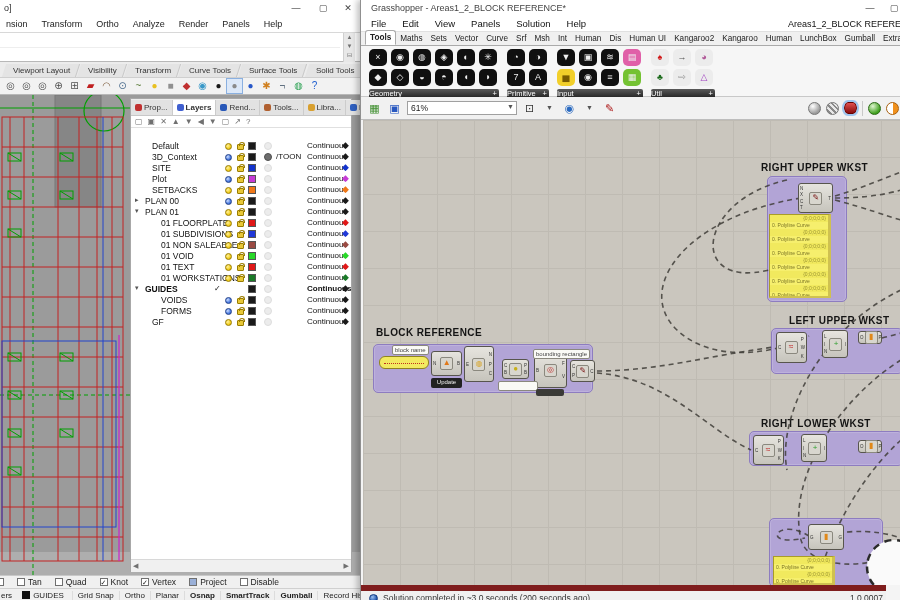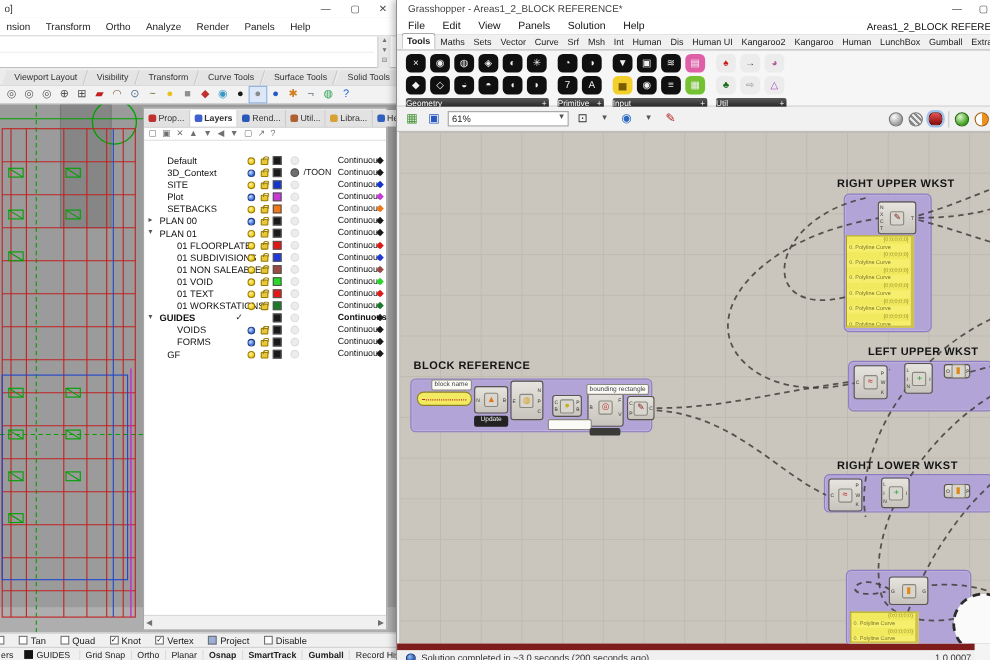--- a/index.html
+++ b/index.html
@@ -256,21 +256,21 @@
           <span class="lptab sel">
             <span class="sq" style="background: rgb(64, 96, 208);"></span>
             <span>Layers</span>
           </span>
           <span class="lptab">
             <span class="sq" style="background: rgb(40, 88, 184);"></span>
             <span>Rend...</span>
           </span>
           <span class="lptab">
             <span class="sq" style="background: rgb(176, 96, 48);"></span>
-            <span>Util...</span>
+            <span>Tools...</span>
           </span>
           <span class="lptab">
             <span class="sq" style="background: rgb(216, 160, 48);"></span>
             <span>Libra...</span>
           </span>
           <span class="lptab">
             <span class="sq" style="background: rgb(48, 96, 192);"></span>
             <span>Help</span>
           </span>
         </div>

